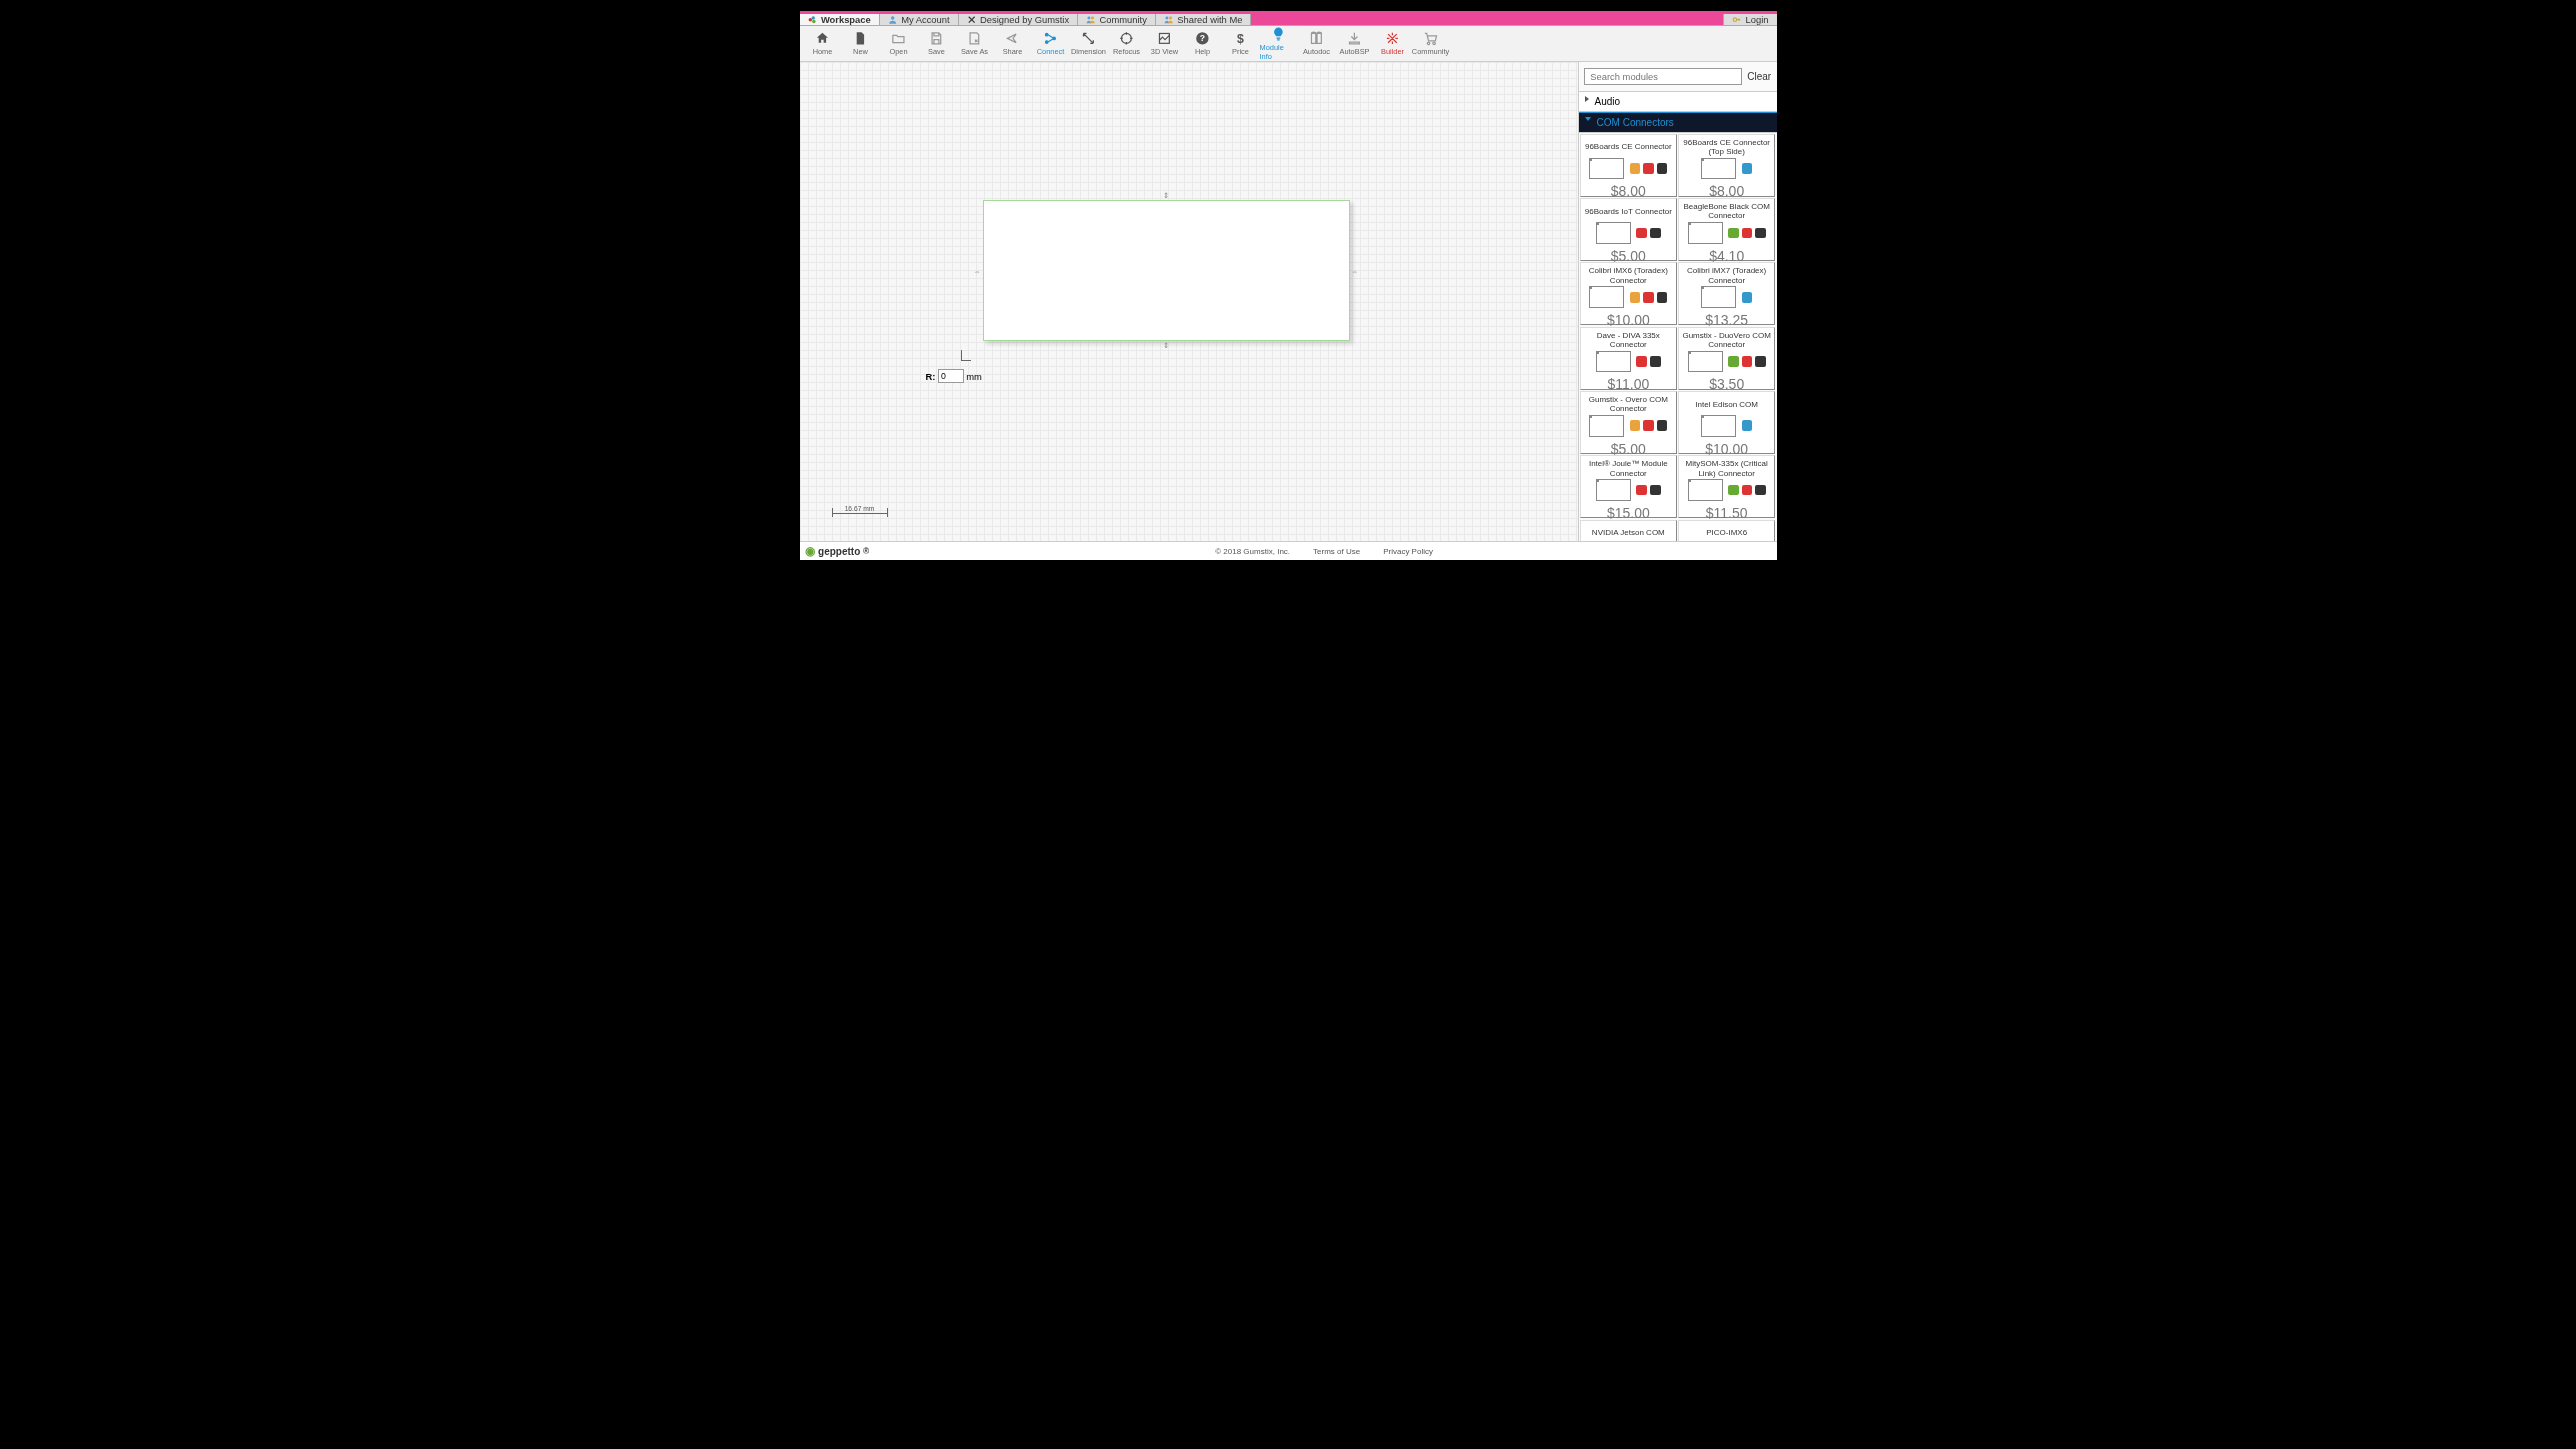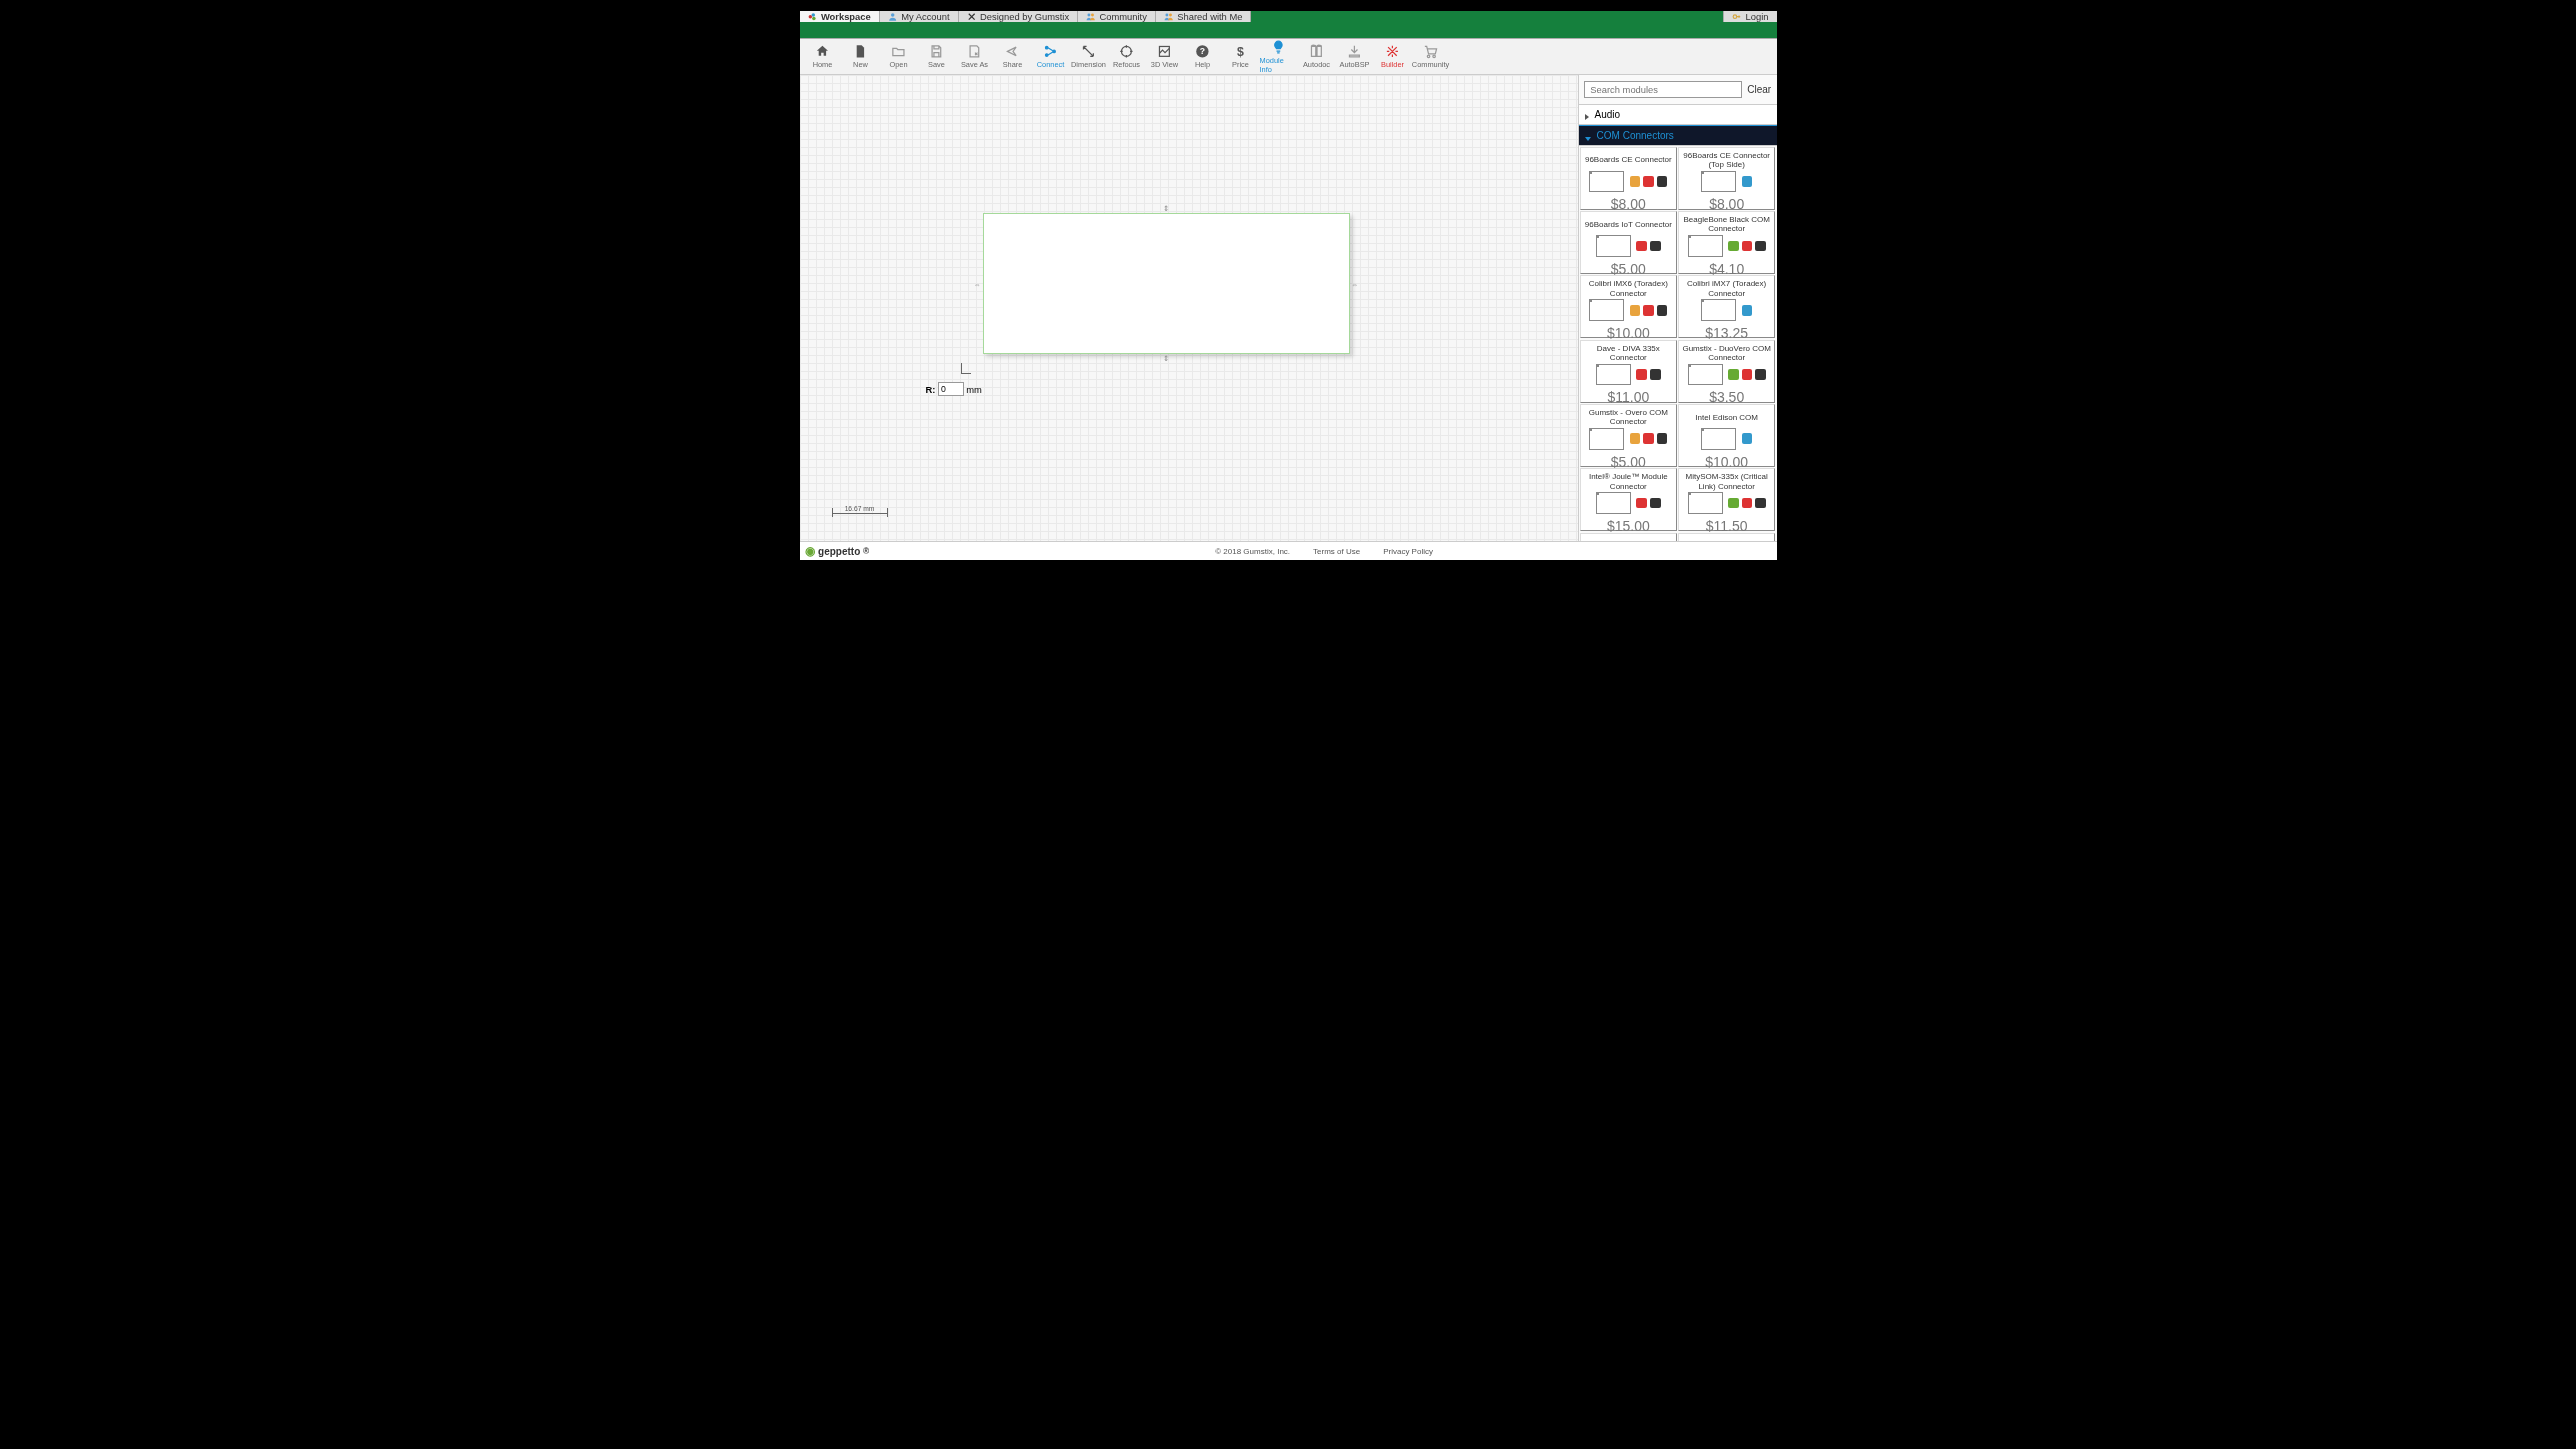--- a/index.html
+++ b/index.html
@@ -1,19 +1,19 @@
 <!DOCTYPE html>
 <html style="font-size:10.7px"><head>
 <meta charset="utf-8">
 <style>
 *{box-sizing:border-box;margin:0;padding:0;font-family:Arial,Helvetica,sans-serif}
 html,body{width:100%;height:100%;background:#000}
 .app{width:977px;height:549px;margin:0 auto;background:#fff;display:flex;flex-direction:column;position:relative}
 .letterbox-top,.letterbox-bottom{height:11.4px;background:#000;width:100%}
-.tabs{display:flex;background:#15803d;border-bottom:0.7px solid #aaa;height:28px;align-items:flex-start}
+.tabs{display:flex;background:#ec4899;border-bottom:0.7px solid #aaa;height:15px;align-items:flex-end}
 .tab{display:flex;align-items:center;gap:4px;padding:0 8px;font-size:9.4px;color:#333;border-right:0.7px solid #aaa;cursor:pointer;background:#ddd}
 .tab.active{background:#f5f5f5;font-weight:600}
 .tab .tabicon{width:9.4px;height:9.4px;display:inline-block}
 .login-tab{margin-left:auto;border-left:0.7px solid #aaa;border-right:none}
 .toolbar{display:flex;background:#f2f2f2;border-bottom:0.7px solid #ccc;height:36px;align-items:center;padding:0 4px;gap:0}
 .tbtn{display:flex;flex-direction:column;align-items:center;justify-content:center;width:38px;height:35px;font-size:7.4px;color:#666;cursor:pointer;gap:1.3px}
 .tbtn svg,.tbtn .ticon{width:14.8px;height:14.8px}
 .tbtn.accent{color:#1e90d4}
 .tbtn.accent svg{stroke:#1e90d4;fill:#1e90d4}
 .tbtn.danger{color:#d33}
@@ -29,21 +29,21 @@
 .rlabel{position:absolute;left:126px;top:307px;font-size:9.4px;display:flex;align-items:center;gap:2.7px}
 .rlabel input{width:25.5px;height:13.4px;font-size:8.7px;padding:0.7px 2px;border:0.7px solid #999}
 .corner-mark{position:absolute;left:161px;top:288px;width:10.7px;height:10.7px;border-left:0.7px solid #666;border-bottom:0.7px solid #666}
 .scalebar{position:absolute;left:32px;bottom:24px;width:56px;height:9.4px;border-left:0.7px solid #666;border-right:0.7px solid #666}
 .scalebar::before{content:"";position:absolute;left:0;right:0;top:4.7px;border-top:0.7px solid #666}
 .scalebar span{position:absolute;left:0;right:0;text-align:center;font-size:6.7px;color:#555;top:-2.7px;background:transparent}
 .sidepanel{width:199px;border-left:1.3px solid #ccc;background:#fafafa;display:flex;flex-direction:column;min-height:0}
 .searchrow{display:flex;align-items:center;gap:5.4px;padding:5.4px}
 .searchrow input{flex:1;height:17.4px;border:0.7px solid #999;padding:0 5.4px;font-size:9.4px}
 .searchrow .clear{font-size:10px;color:#333;cursor:pointer}
-.cat{border:0.7px solid #ccc;border-left:none;border-right:none;padding:4px 6.7px;font-size:10px;display:flex;align-items:flex-end;gap:5.4px;cursor:pointer;background:#fff}
+.cat{border:0.7px solid #ccc;border-left:none;border-right:none;padding:4px 6.7px;font-size:10px;display:flex;align-items:flex-start;gap:5.4px;cursor:pointer;background:#fff}
 .cat.open{color:#1e90d4;border-top:1.3px solid #1e90d4;border-bottom:0.7px solid #ccc;background:#0f172a}
 .modgrid{flex:1;overflow-y:auto;display:grid;grid-template-columns:1fr 1fr;gap:1.3px;padding:1.3px;align-content:start}
 .modcard{border:1.3px outset #ddd;background:#fff;display:flex;flex-direction:column;align-items:center;padding:2.7px 2.7px 4px;min-height:63px}
 .modcard .title{font-size:8px;color:#333;text-align:center;line-height:1.15;min-height:19px;display:flex;align-items:center;justify-content:center}
 .modcard .row{display:flex;align-items:center;gap:5.4px;margin-top:1.3px}
 .modcard .thumb{width:35px;height:21.5px;border:0.7px solid #888;background:#fff;position:relative}
 .modcard .thumb::before,.modcard .thumb::after{content:"";position:absolute;border:0.7px solid #888}
 .modcard .logos{display:flex;gap:2.7px;align-items:center}
 .modcard .price{font-size:14px;color:#777;margin-top:4px;align-self:center}
 .footer{height:19px;border-top:0.7px solid #ccc;display:flex;align-items:center;padding:0 5.4px;font-size:8px;color:#555;gap:8px;background:#fff}

